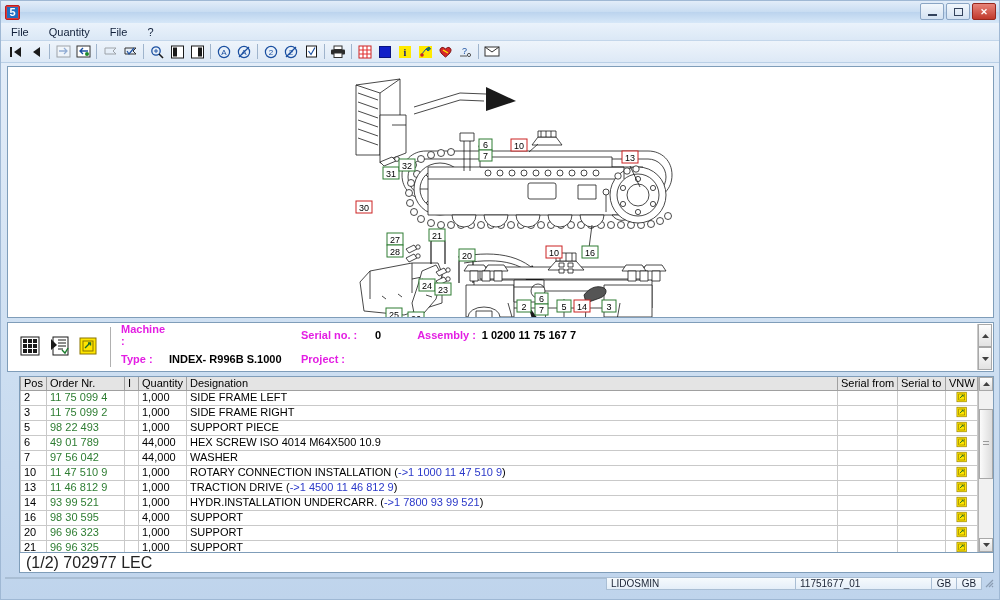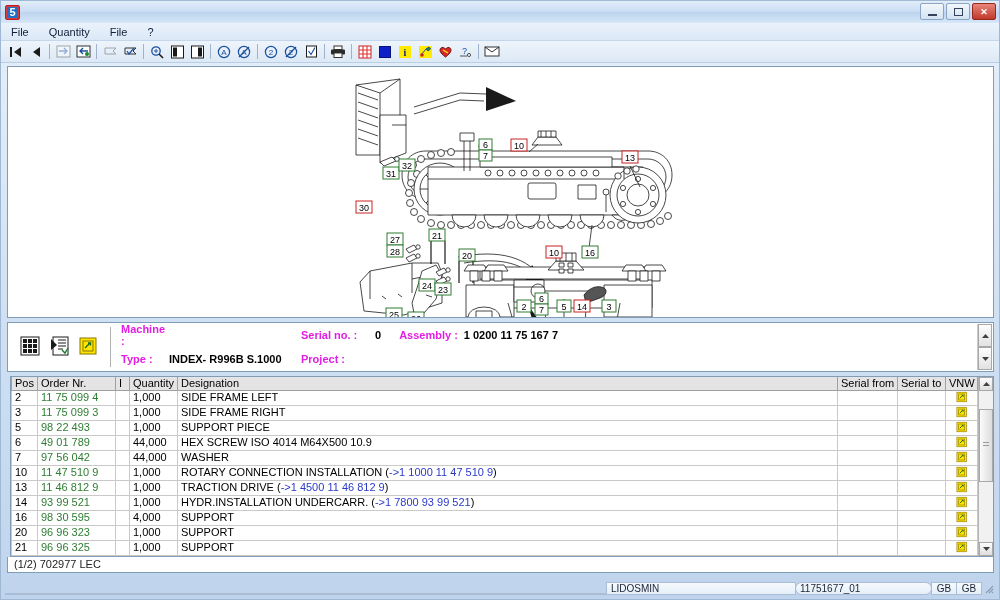--- a/index.html
+++ b/index.html
@@ -129,21 +129,21 @@
   }
   .spin-half {
     flex:1;border:1px solid #a8a8a8;background:linear-gradient(180deg,#fdfdfd,#e2e2e2);
     display:flex;align-items:center;justify-content:center;
   }
   .spin-half svg{display:block;}
 
   
   .table-wrap {
     flex:1;
-    margin:4px 5px 0 9px;
+    margin:4px 5px 0 18px;
     background:#fff;
     border:1px solid #7f9db9;
     display:flex;
     overflow:hidden;
     position:relative;
   }
   table.parts {
     border-collapse:collapse;
     width:100%;
     font-size:11px;
@@ -196,51 +196,51 @@
     position:absolute;left:0;right:0;top:12%;height:48%;
     border:1px solid #a8a8a8;
     background:linear-gradient(90deg,#fbfbfb,#dcdcdc);
   }
   .sb-thumb .grip{position:absolute;left:3px;right:3px;top:50%;margin-top:-3px;height:6px;
     background:repeating-linear-gradient(180deg,#9a9a9a 0 1px,transparent 1px 3px);}
 
   
   .page-row {
     flex:0 0 16px;
-    margin:0 5px 0 6px;
+    margin:0 5px 0 18px;
     background:#fff;
     border:1px solid #7f9db9;
     border-top:none;
-    font-size:11px;
+    font-size:16px;
     padding:1px 8px 0 6px;
     color:#222;
   }
 
   
   .statusbar {
     flex:0 0 18px;
     margin:4px 4px 4px 4px;
     display:flex;
-    align-items:flex-end;
+    align-items:flex-start;
     font-size:10px;
   }
   .sb-cell {
     border:1px solid #a9bed4;
     background:linear-gradient(180deg,#f6fafd,#e4eef8);
     display:flex;align-items:center;
     padding:0 4px;
     margin-right:-1px;
     overflow:hidden;
     white-space:nowrap;
     color:#1a2334;
   }
   .sb-cell.f1 { flex:0 0 418px; }
   .sb-cell.f2 { flex:0 0 185px; }
   .sb-cell.f3 { flex:0 0 190px; }
-  .sb-cell.f4 { flex:1 1 auto;border-radius:7px; }
+  .sb-cell.f4 { flex:1 1 auto; }
   .sb-cell.f5 { flex:0 0 26px; justify-content:center;}
   .sb-cell.f6 { flex:0 0 26px; justify-content:center;}
   .sb-grip { flex:0 0 14px; display:flex;align-items:flex-end;justify-content:flex-end;padding:0 1px 1px 0;}
 </style>
 </head>
 <body>
 
 <div id="app">
 
   <div class="titlebar">
@@ -786,21 +786,21 @@
           </svg>
       </span>
     </div>
     <div class="info-sep"></div>
     <div class="info-fields">
       <div class="lbl-magenta">Machine :</div>
       <div class="val-black"></div>
       <div class="lbl-magenta">Serial no. :</div>
       <div style="display:flex;gap:6px;align-items:center;">
         <span class="val-black">0</span>
-        <span class="lbl-magenta" style="margin-left:12px;">Assembly :</span>
+        <span class="lbl-magenta" style="margin-left:30px;">Assembly :</span>
         <span class="val-black">1 0200 11 75 167 7</span>
       </div>
       <div class="lbl-magenta">Type :</div>
       <div class="val-black">INDEX- R996B S.1000</div>
       <div class="lbl-magenta">Project :</div>
       <div class="val-black"></div>
     </div>
     <div class="info-spin">
       <div class="spin-half">
         <svg width="7" height="4" viewBox="0 0 7 4">
@@ -849,21 +849,21 @@
             <td class="c-sf"></td>
             <td class="c-st"></td>
             <td class="c-vnw"><span class="vnw-icon"><svg width="12" height="12" viewBox="0 0 19 20">
                   <rect x="1" y="2" width="16" height="16" fill="#ffe600" stroke="#8a7400"></rect>
                   <rect x="4" y="5" width="10" height="10" fill="#ffe600" stroke="#8a7400"></rect>
                   <path d="M6 12 L11 7 M9 7 H11.5 V9.5" stroke="#1a6b2c" fill="none" stroke-width="1.6"></path>
                 </svg></span></td>
           </tr>
           <tr>
             <td class="c-pos">3</td>
-            <td class="c-order">11 75 099 3</td>
+            <td class="c-order">11 75 099 2</td>
             <td class="c-i"></td>
             <td class="c-qty">1,000</td>
             <td class="c-desg">SIDE FRAME RIGHT</td>
             <td class="c-sf"></td>
             <td class="c-st"></td>
             <td class="c-vnw"><span class="vnw-icon"><svg width="12" height="12" viewBox="0 0 19 20">
                   <rect x="1" y="2" width="16" height="16" fill="#ffe600" stroke="#8a7400"></rect>
                   <rect x="4" y="5" width="10" height="10" fill="#ffe600" stroke="#8a7400"></rect>
                   <path d="M6 12 L11 7 M9 7 H11.5 V9.5" stroke="#1a6b2c" fill="none" stroke-width="1.6"></path>
                 </svg></span></td>

